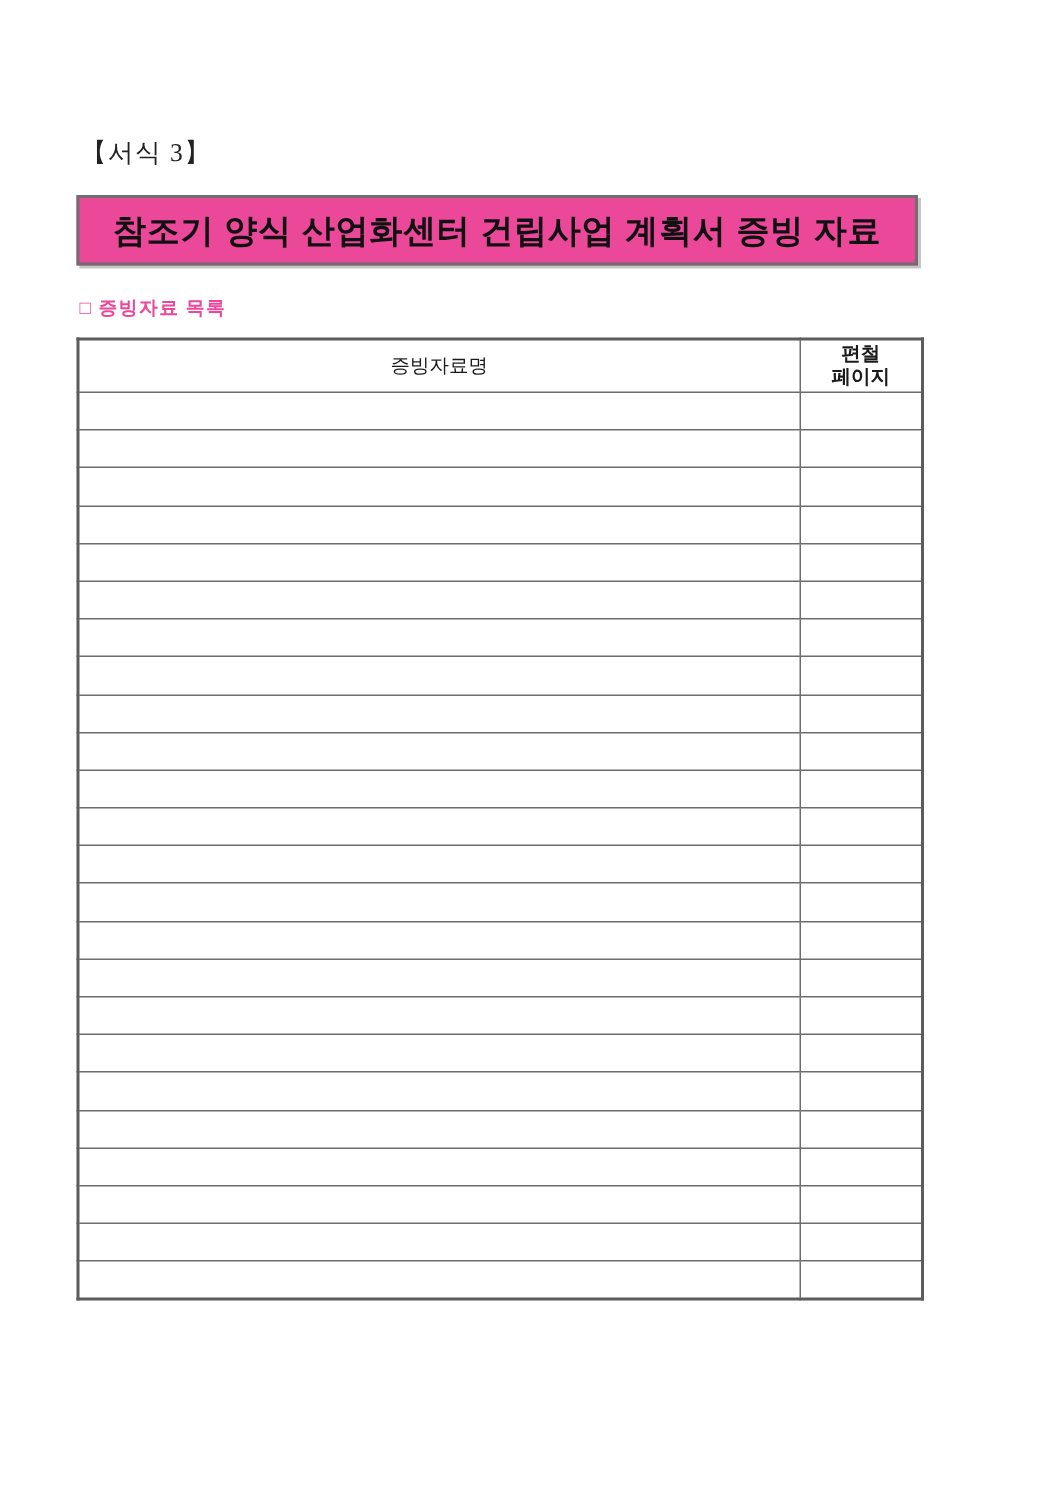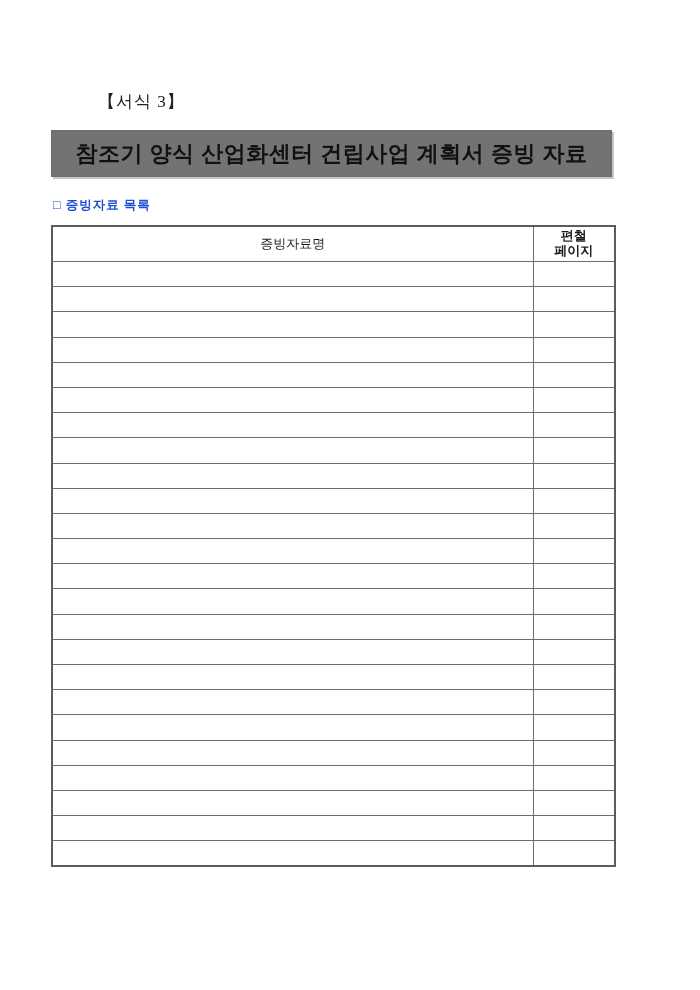--- a/index.html
+++ b/index.html
@@ -16,51 +16,50 @@
     color: #1a1a1a;
     overflow: hidden;
   }
   .form-label {
     position: absolute;
     left: 54px;
     top: 90px;
     font-size: 17px;
     letter-spacing: 1px;
     color: #222222;
-    margin-left: 44px;
   }
   .title-box {
     position: absolute;
     left: 51px;
     top: 130px;
     width: 557px;
     height: 43px;
     border: 2px solid #6f6f6f;
     box-shadow: 2px 2px 0 rgba(150,150,150,0.55);
     display: flex;
     align-items: center;
     justify-content: center;
-    background: #737373;
+    background: #ec4899;
   }
   .title-text {
     font-family: "Liberation Sans", "DejaVu Sans", sans-serif;
     font-weight: 700;
     font-size: 22px;
     letter-spacing: 0.5px;
     color: #111111;
     white-space: nowrap;
   }
   .section-label {
     position: absolute;
     left: 53px;
     top: 197px;
     font-size: 12.5px;
     font-weight: 700;
     letter-spacing: 1px;
-    color: #1d4ed8;
+    color: #ec4899;
   }
   table.evidence-table {
     position: absolute;
     left: 51px;
     top: 225px;
     width: 563px;
     border-collapse: collapse;
     table-layout: fixed;
     border: 2px solid #5c5c5c;
   }

